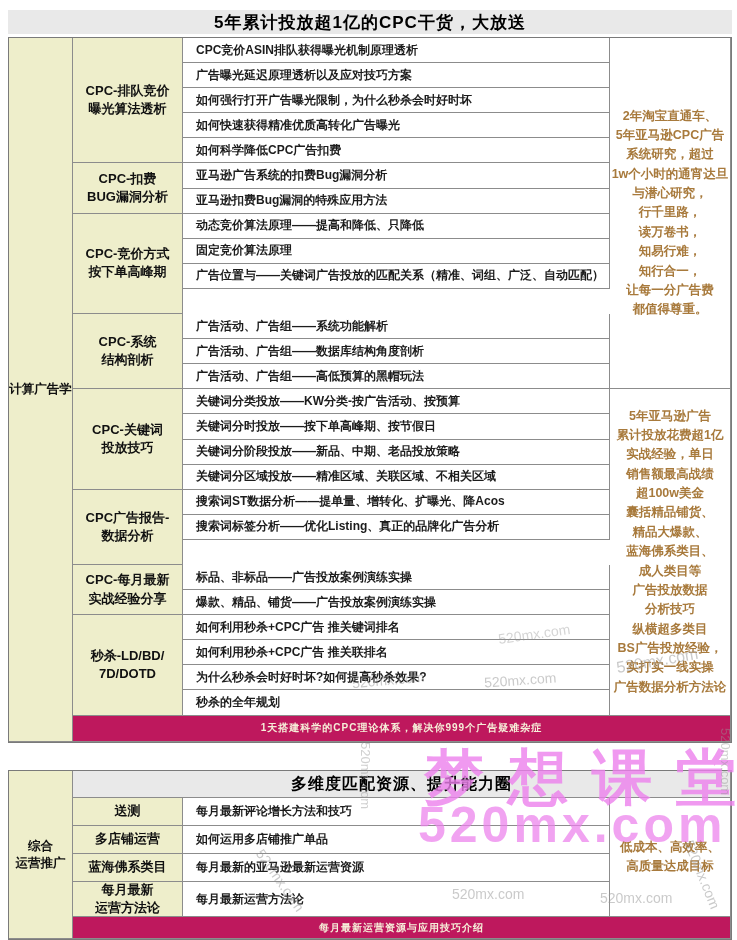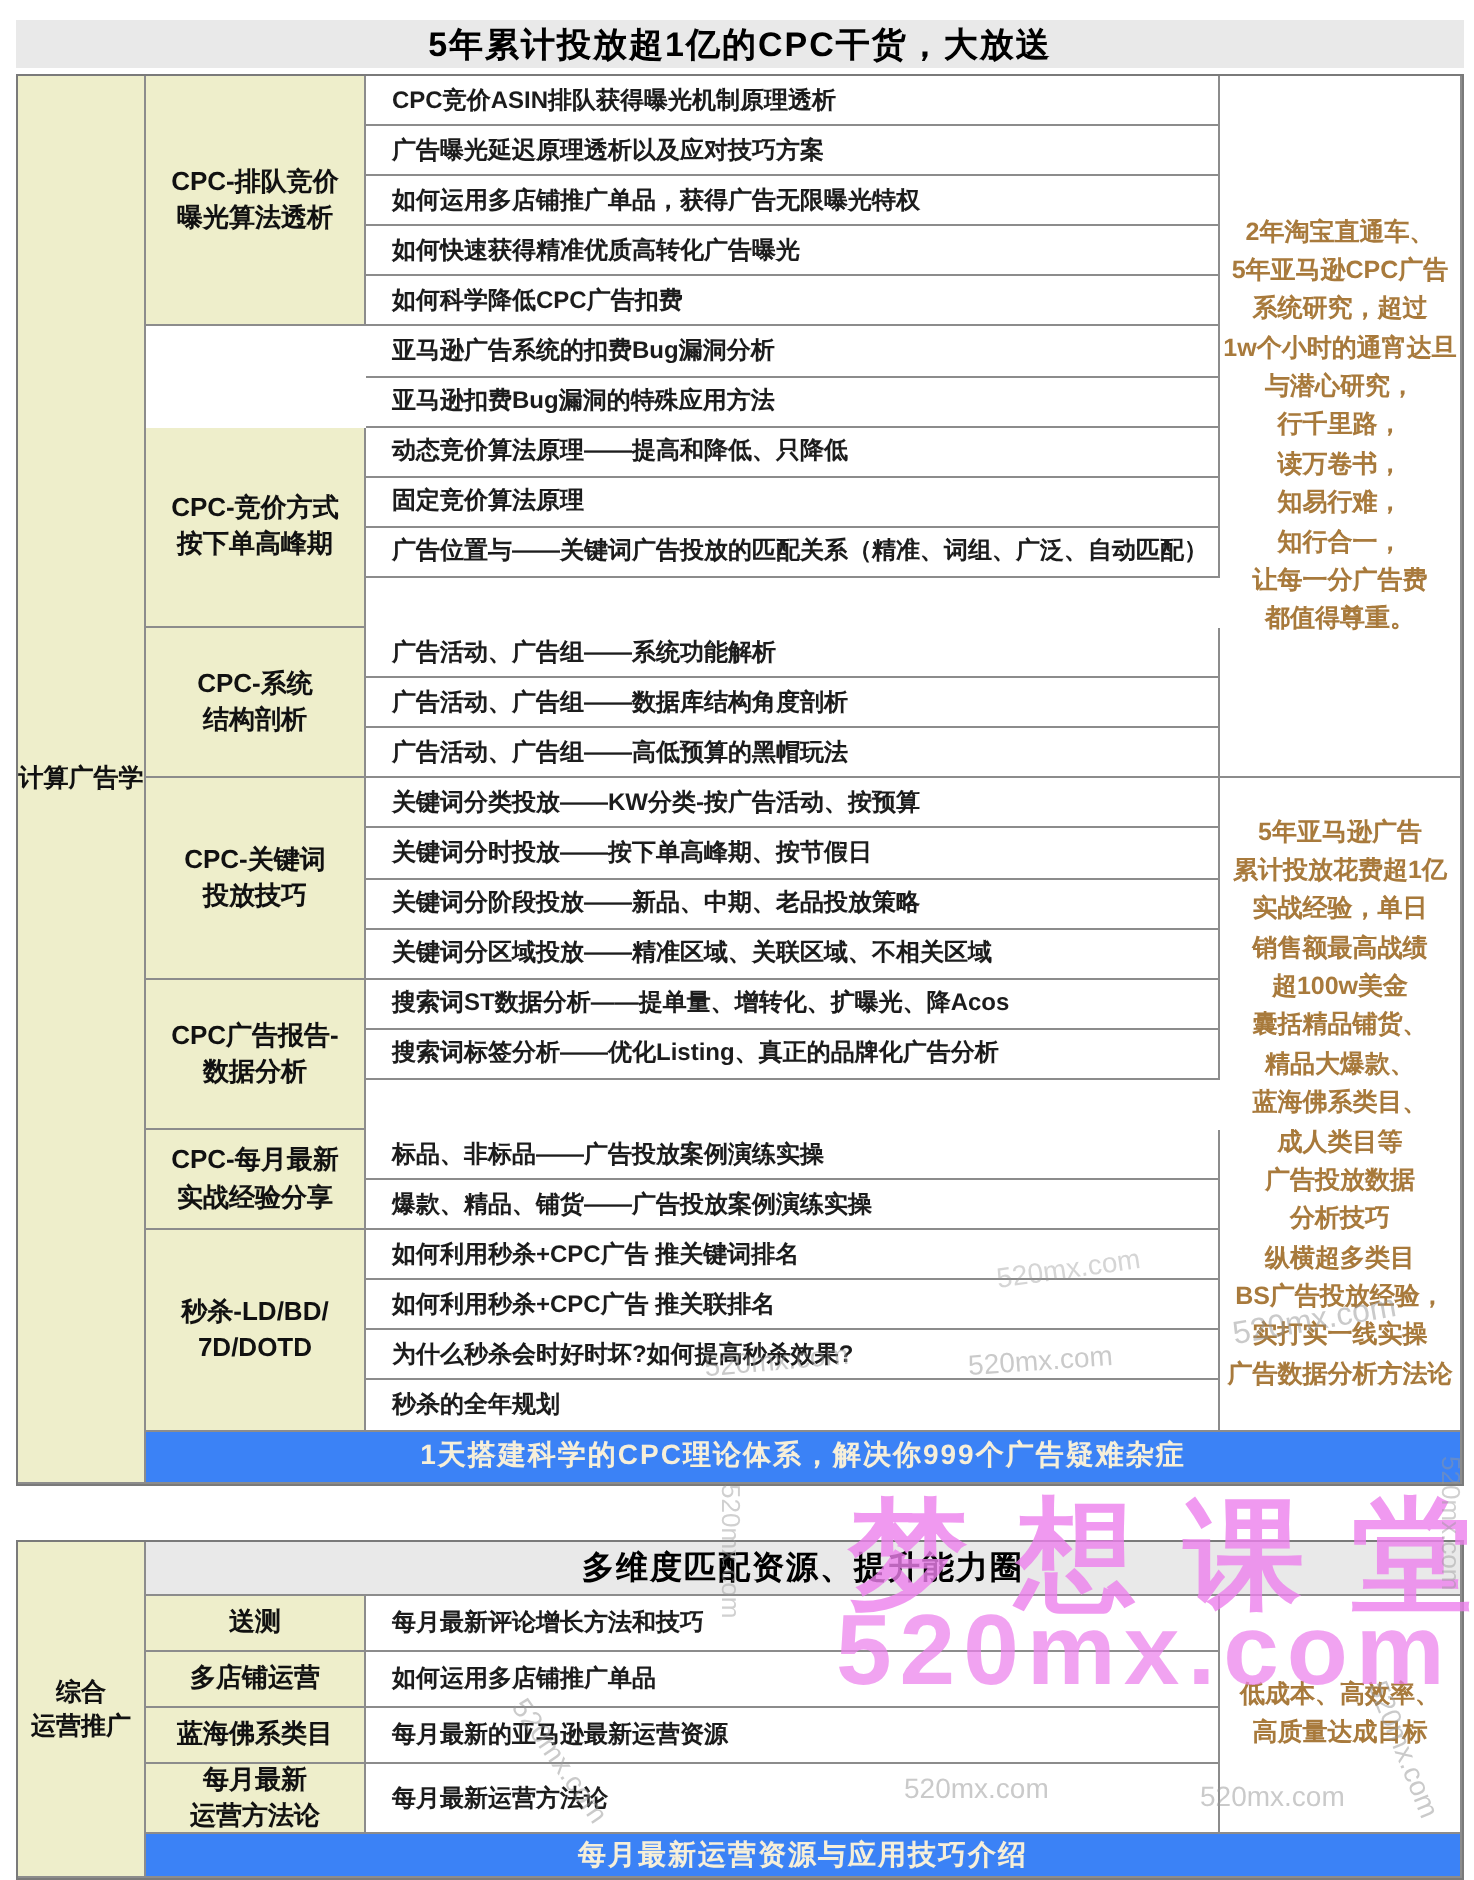--- a/index.html
+++ b/index.html
@@ -22,22 +22,22 @@
   .g2{grid-template-columns:64px 110px 427px 121px;grid-template-rows:27px 28px 28px 28px 35px 22px;}
   .g>div{border-right:1px solid #8c8c8c;border-bottom:1px solid #8c8c8c;box-sizing:border-box;
     display:flex;align-items:center;min-width:0;}
   .sd{grid-column:1;background:#eeeecb;justify-content:center;text-align:center;
     font-weight:bold;font-size:12.5px;white-space:pre-line;line-height:1.35;}
   .ct{grid-column:2;background:#eeeecb;justify-content:center;text-align:center;
     font-weight:bold;font-size:13px;white-space:pre-line;line-height:1.4;}
   .it{grid-column:3;background:#fff;padding-left:13px;font-size:12px;font-weight:600;color:#1c1c1c;}
   .nt{grid-column:4;background:#fff;justify-content:center;text-align:center;
     color:#a87a3c;font-weight:bold;font-size:12.5px;white-space:pre-line;line-height:1.55;}
-  .bn{grid-column:2/5;background:#3b82f6;justify-content:center;text-align:center;
-    font-size:14px;font-weight:bold;color:#f6efd9;letter-spacing:1px;}
+  .bn{grid-column:2/5;background:#be185d;justify-content:center;text-align:center;
+    font-size:10px;font-weight:bold;color:#f6efd9;letter-spacing:1px;}
   .hd2{grid-column:2/5;background:#e9e9e9;justify-content:center;text-align:center;
     font-size:16px;font-weight:bold;color:#000;letter-spacing:1px;}
   
   .wm{position:absolute;z-index:5;pointer-events:none;white-space:nowrap;}
   .wm-brand{left:424px;top:738px;font-size:60px;font-weight:bold;letter-spacing:24px;
     color:rgba(236,128,236,0.80);}
   .wm-url-big{left:418px;top:796px;font-size:50px;font-weight:bold;letter-spacing:4px;
     color:rgba(236,128,236,0.72);}
   .wm-s{font-size:14px;color:rgba(150,150,150,0.50);}
   .wm-v{writing-mode:vertical-rl;font-size:13px;color:rgba(150,150,150,0.45);}
@@ -45,36 +45,38 @@
 </head>
 <body>
 
 <section class="tbl tbl1">
   <div class="titlebar">5年累计投放超1亿的CPC干货，大放送</div>
   <div class="g g1">
     <div class="sd" style="grid-row:1/29">计算广告学</div>
 
     <div class="ct" style="grid-row:1/6">CPC-排队竞价
 曝光算法透析</div>
+    <div class="ct" style="grid-row:6/8">CPC-扣费
+BUG漏洞分析</div>
     <div class="ct" style="grid-row:8/12">CPC-竞价方式
 按下单高峰期</div>
     <div class="ct" style="grid-row:12/15">CPC-系统
 结构剖析</div>
     <div class="ct" style="grid-row:15/19">CPC-关键词
 投放技巧</div>
     <div class="ct" style="grid-row:19/22">CPC广告报告-
 数据分析</div>
     <div class="ct" style="grid-row:22/24">CPC-每月最新
 实战经验分享</div>
     <div class="ct" style="grid-row:24/28">秒杀-LD/BD/
 7D/DOTD</div>
 
     <div class="it" style="grid-row:2">广告曝光延迟原理透析以及应对技巧方案</div>
     <div class="it" style="grid-row:1">CPC竞价ASIN排队获得曝光机制原理透析</div>
-    <div class="it" style="grid-row:3">如何运用多店铺推广单品，获得广告无限曝光特权</div>
+    <div class="it" style="grid-row:3">如何强行打开广告曝光限制，为什么秒杀会时好时坏</div>
     <div class="it" style="grid-row:4">如何快速获得精准优质高转化广告曝光</div>
     <div class="it" style="grid-row:5">如何科学降低CPC广告扣费</div>
     <div class="it" style="grid-row:6">亚马逊广告系统的扣费Bug漏洞分析</div>
     <div class="it" style="grid-row:7">亚马逊扣费Bug漏洞的特殊应用方法</div>
     <div class="it" style="grid-row:8">动态竞价算法原理——提高和降低、只降低</div>
     <div class="it" style="grid-row:9">固定竞价算法原理</div>
     <div class="it" style="grid-row:10">广告位置与——关键词广告投放的匹配关系（精准、词组、广泛、自动匹配）</div>
     <div class="it" style="grid-row:12">广告活动、广告组——系统功能解析</div>
     <div class="it" style="grid-row:13">广告活动、广告组——数据库结构角度剖析</div>
     <div class="it" style="grid-row:14">广告活动、广告组——高低预算的黑帽玩法</div>

